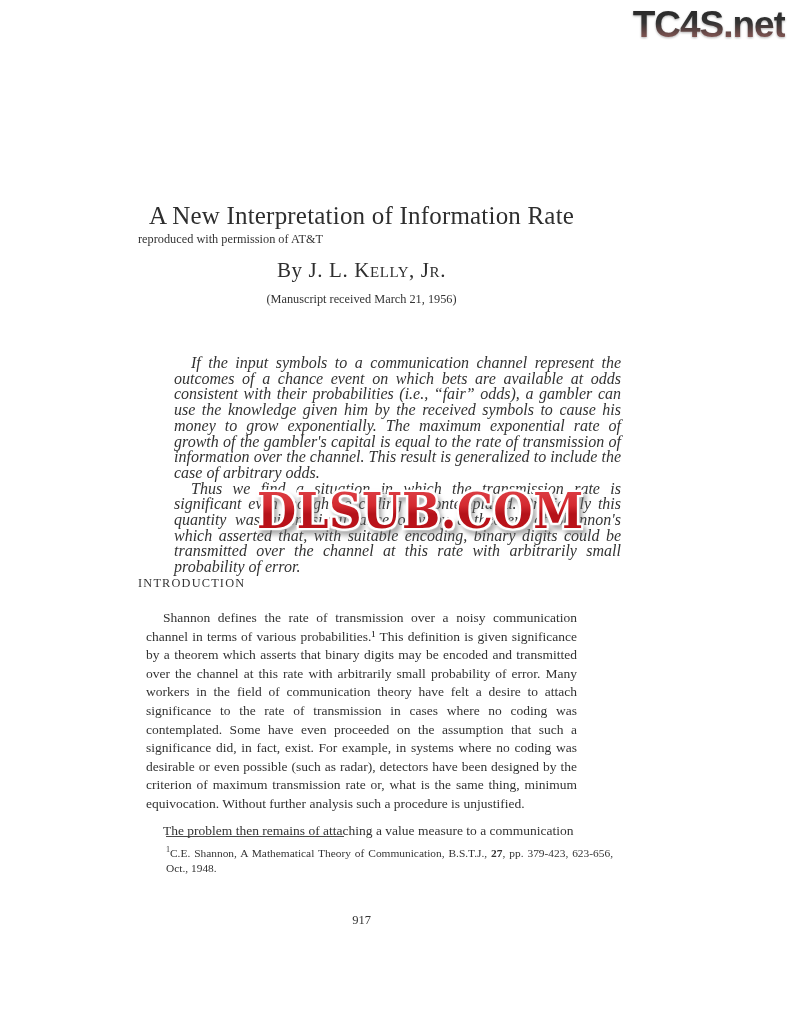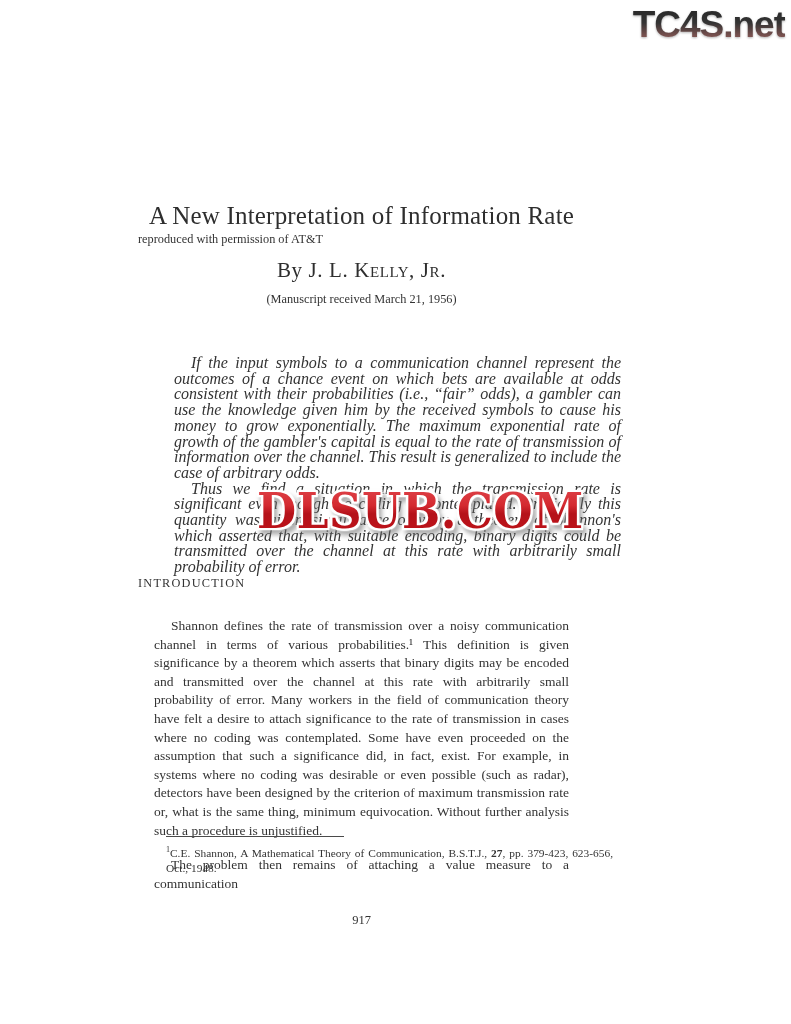--- a/index.html
+++ b/index.html
@@ -23,21 +23,21 @@
   .byline{position:absolute;top:258px;width:100%;text-align:center;font-size:21px;letter-spacing:0.6px;color:#2e2e2e;}
   .byline .sc{font-variant:small-caps;}
   .received{position:absolute;top:292px;width:100%;text-align:center;font-size:12.3px;}
 
   .abstract{position:absolute;top:355px;left:0;width:447px;font-style:italic;font-size:16px;line-height:15.7px;text-align:justify;margin-left:36px;}
   .abstract p{margin:0;text-indent:17px;}
 
   .section-heading{position:absolute;top:576px;left:0;font-size:12.3px;letter-spacing:1.2px;color:#333;}
 
   .body-text{position:absolute;top:601px;left:0;width:447px;font-size:13.5px;line-height:18.6px;text-align:justify;}
-  .body-text p{margin:16px;text-indent:17px;}
+  .body-text p{margin:8px;text-indent:17px;}
 
   .footnote{position:absolute;top:836px;left:0;width:447px;font-size:11.4px;line-height:15.6px;text-align:justify;margin-left:28px;}
   .fn-rule{display:block;width:178px;height:1px;background:#4a4a4a;margin-bottom:5px;}
   .footnote sup{font-size:8px;}
   .footnote b{font-weight:700;}
 
   .page-number{position:absolute;top:891px;left:0;width:447px;text-align:center;font-size:12.5px;margin-top:22px;}
 
   
   #wm-mid{

